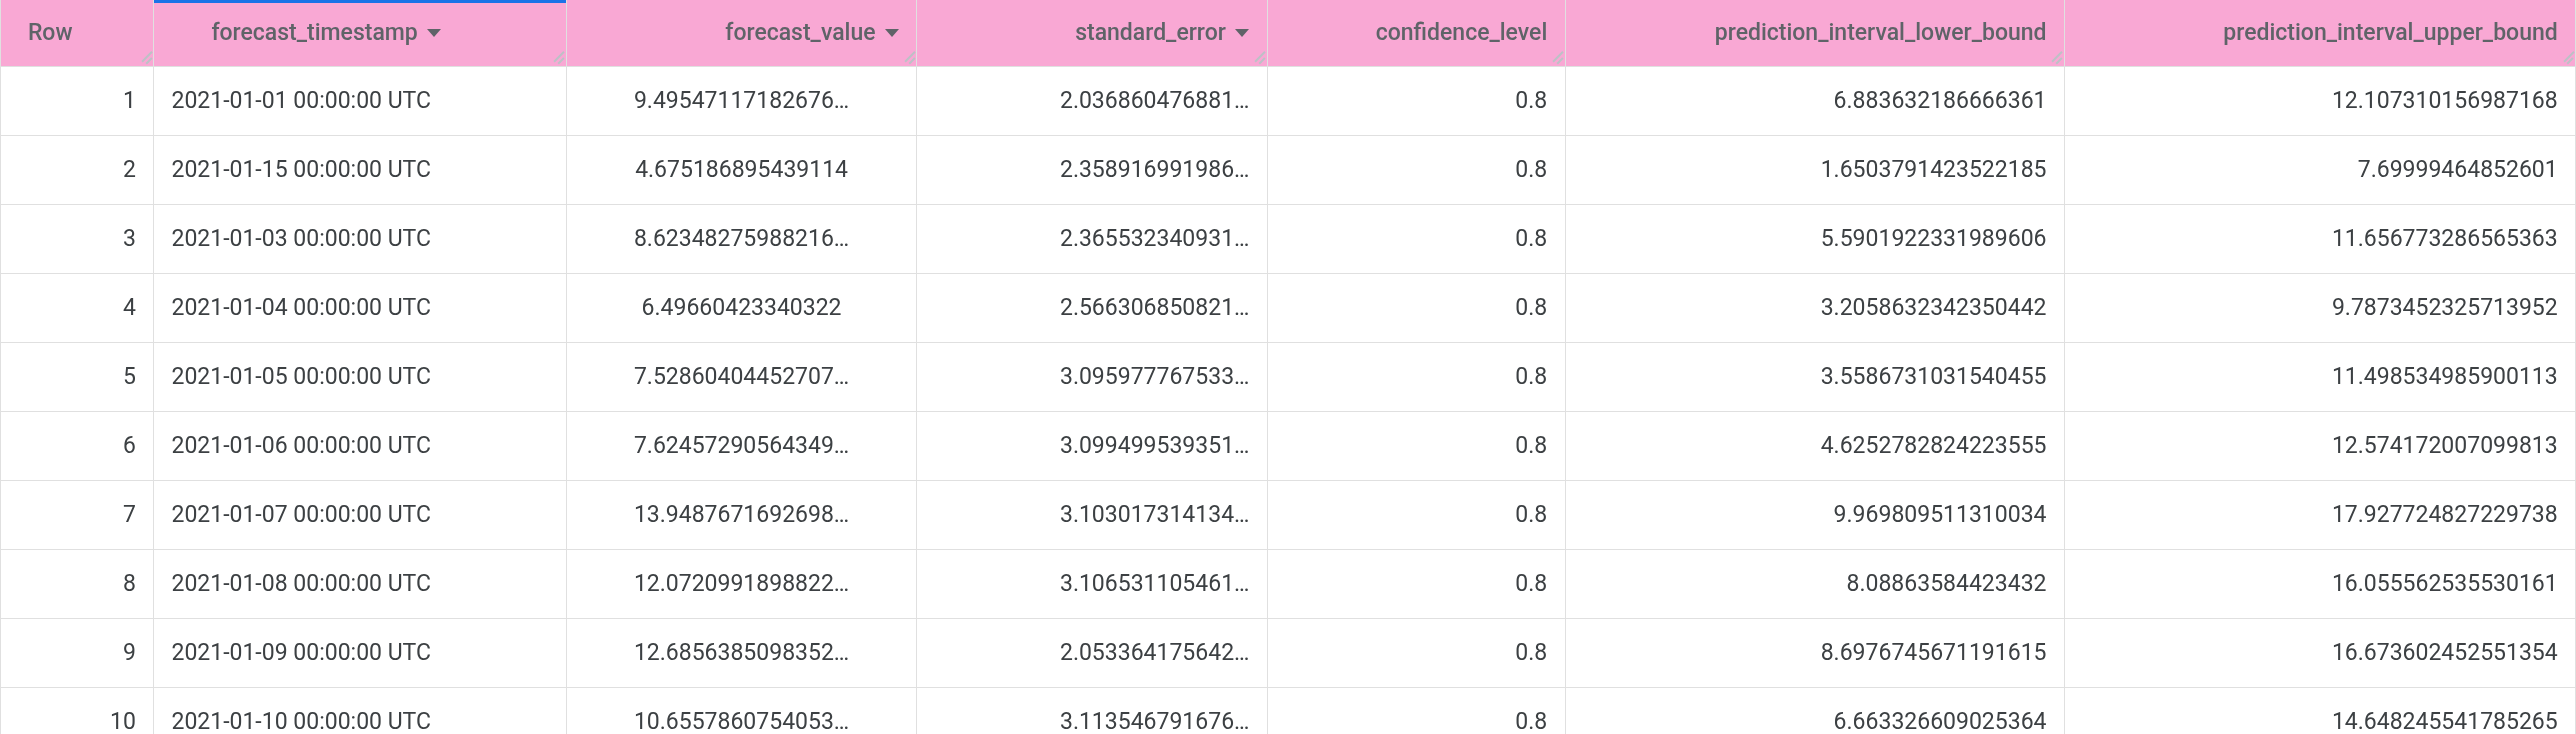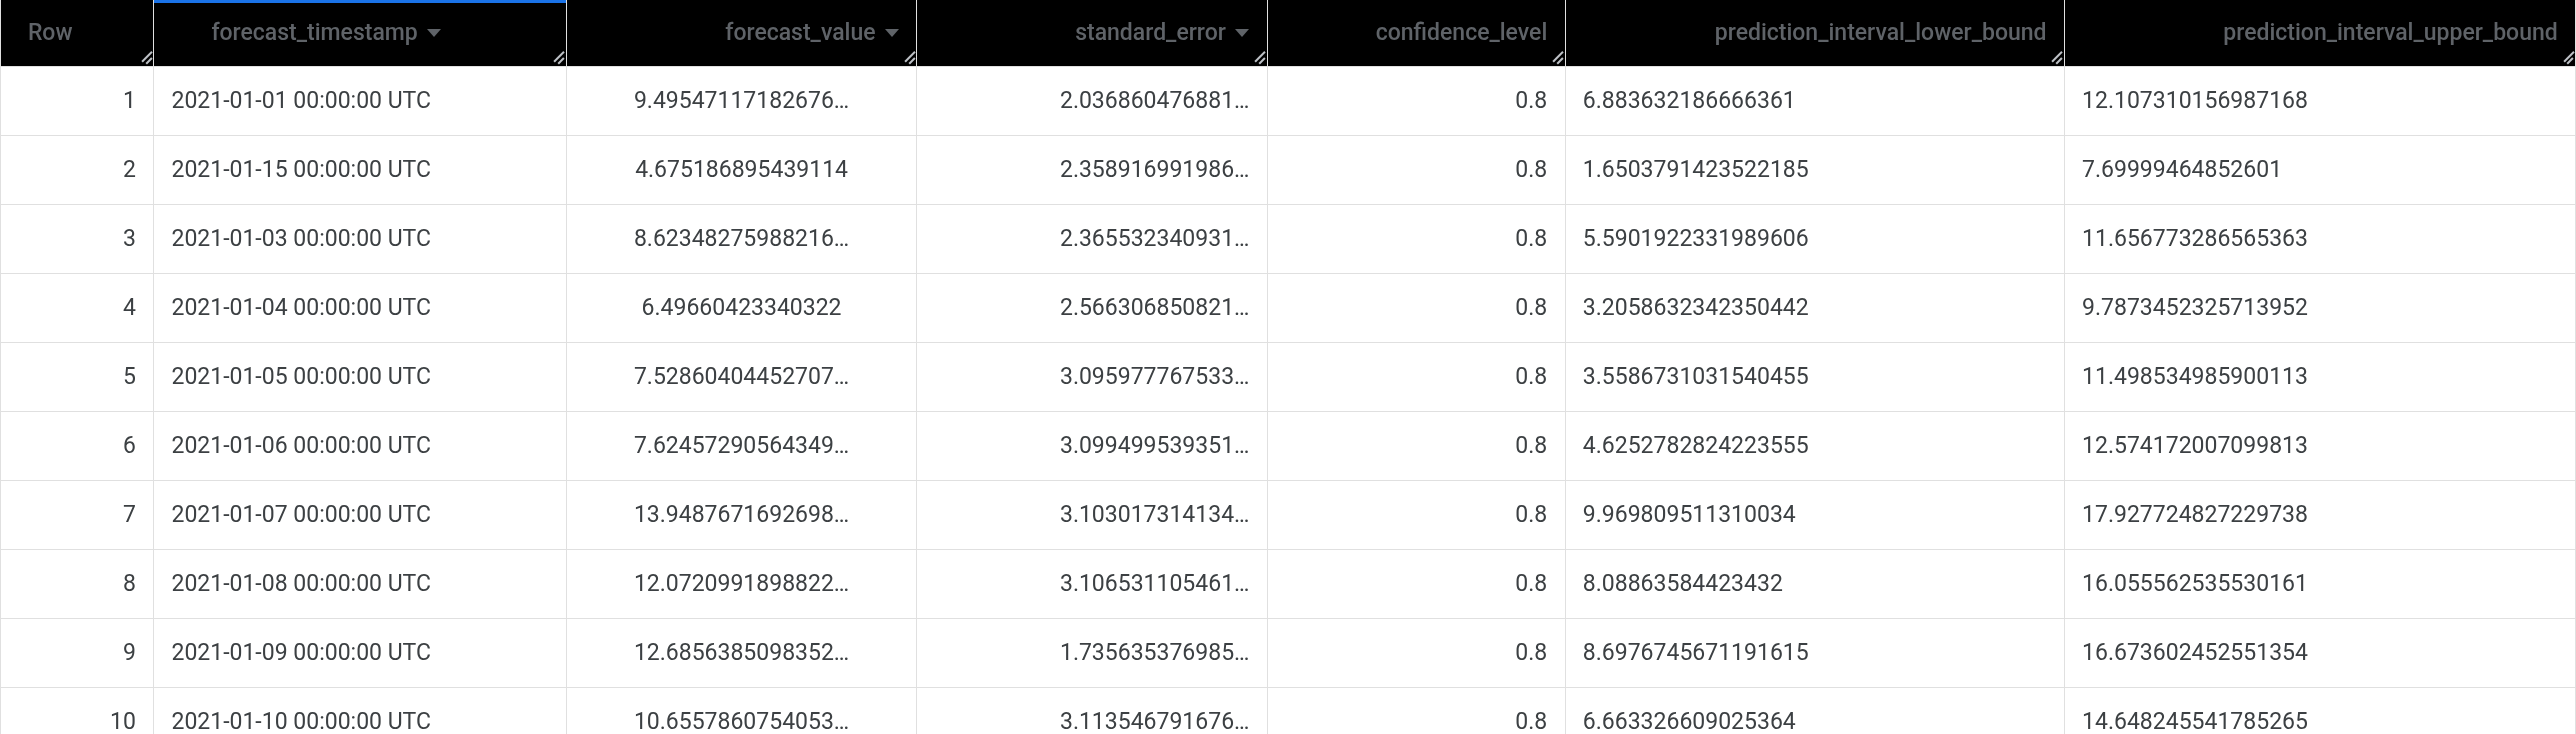--- a/index.html
+++ b/index.html
@@ -21,21 +21,21 @@
     .th, .td {
       display: table-cell;
       border: 1px solid #e0e0e0;
       padding: 0 17.3px;
       height: 69px;
       vertical-align: middle;
       white-space: nowrap;
       position: relative;
     }
     .th {
-      background: #000000;
+      background: #f9a8d4;
       color: #5f6368;
       font-weight: 500;
       height: 66px;
       border-top: none;
     }
     .th.has-tab::before {
       content: "";
       position: absolute;
       top: -1px;
       left: 0;
@@ -82,22 +82,22 @@
       width: 7.7px;
       height: 1.7px;
       right: -1px;
       bottom: 1.9px;
     }
     .col-row     { width: 154px; text-align: right; }
     .col-ts      { width: 414px; text-align: left; }
     .col-fv      { width: 352px; text-align: center; }
     .col-se      { width: 352px; text-align: right; }
     .col-cl      { width: 299px; text-align: right; margin-left: 12px; }
-    .col-lower   { width: 501px; }
-    .col-upper   { width: 513px; text-align: left; }
+    .col-lower   { width: 501px; text-align: right; }
+    .col-upper   { width: 513px; text-align: right; }
     .th.col-row .header-inner,
     .th.col-fv .header-inner,
     .th.col-se .header-inner,
     .th.col-cl .header-inner,
     .th.col-lower .header-inner,
     .th.col-upper .header-inner { justify-content: flex-end; }
     .th.col-cl, .th.col-lower, .th.col-upper { overflow: hidden; }
     .th.col-ts .header-inner { justify-content: flex-start; margin-left: 40px; }
     .th.col-row .header-inner { justify-content: flex-start; padding-left: 9.6px; }
     .td.col-row { font-variant-numeric: tabular-nums; }
@@ -233,21 +233,21 @@
         <div class="td col-fv">12.0720991898822…</div>
         <div class="td col-se">3.106531105461…</div>
         <div class="td col-cl">0.8</div>
         <div class="td col-lower">8.08863584423432</div>
         <div class="td col-upper">16.055562535530161</div>
       </div>
       <div class="tr">
         <div class="td col-row">9</div>
         <div class="td col-ts">2021-01-09 00:00:00 UTC</div>
         <div class="td col-fv">12.6856385098352…</div>
-        <div class="td col-se">1.735635376985…</div>
+        <div class="td col-se">2.053364175642…</div>
         <div class="td col-cl">0.8</div>
         <div class="td col-lower">8.6976745671191615</div>
         <div class="td col-upper">16.673602452551354</div>
       </div>
       <div class="tr">
         <div class="td col-row">10</div>
         <div class="td col-ts">2021-01-10 00:00:00 UTC</div>
         <div class="td col-fv">10.6557860754053…</div>
         <div class="td col-se">3.113546791676…</div>
         <div class="td col-cl">0.8</div>

